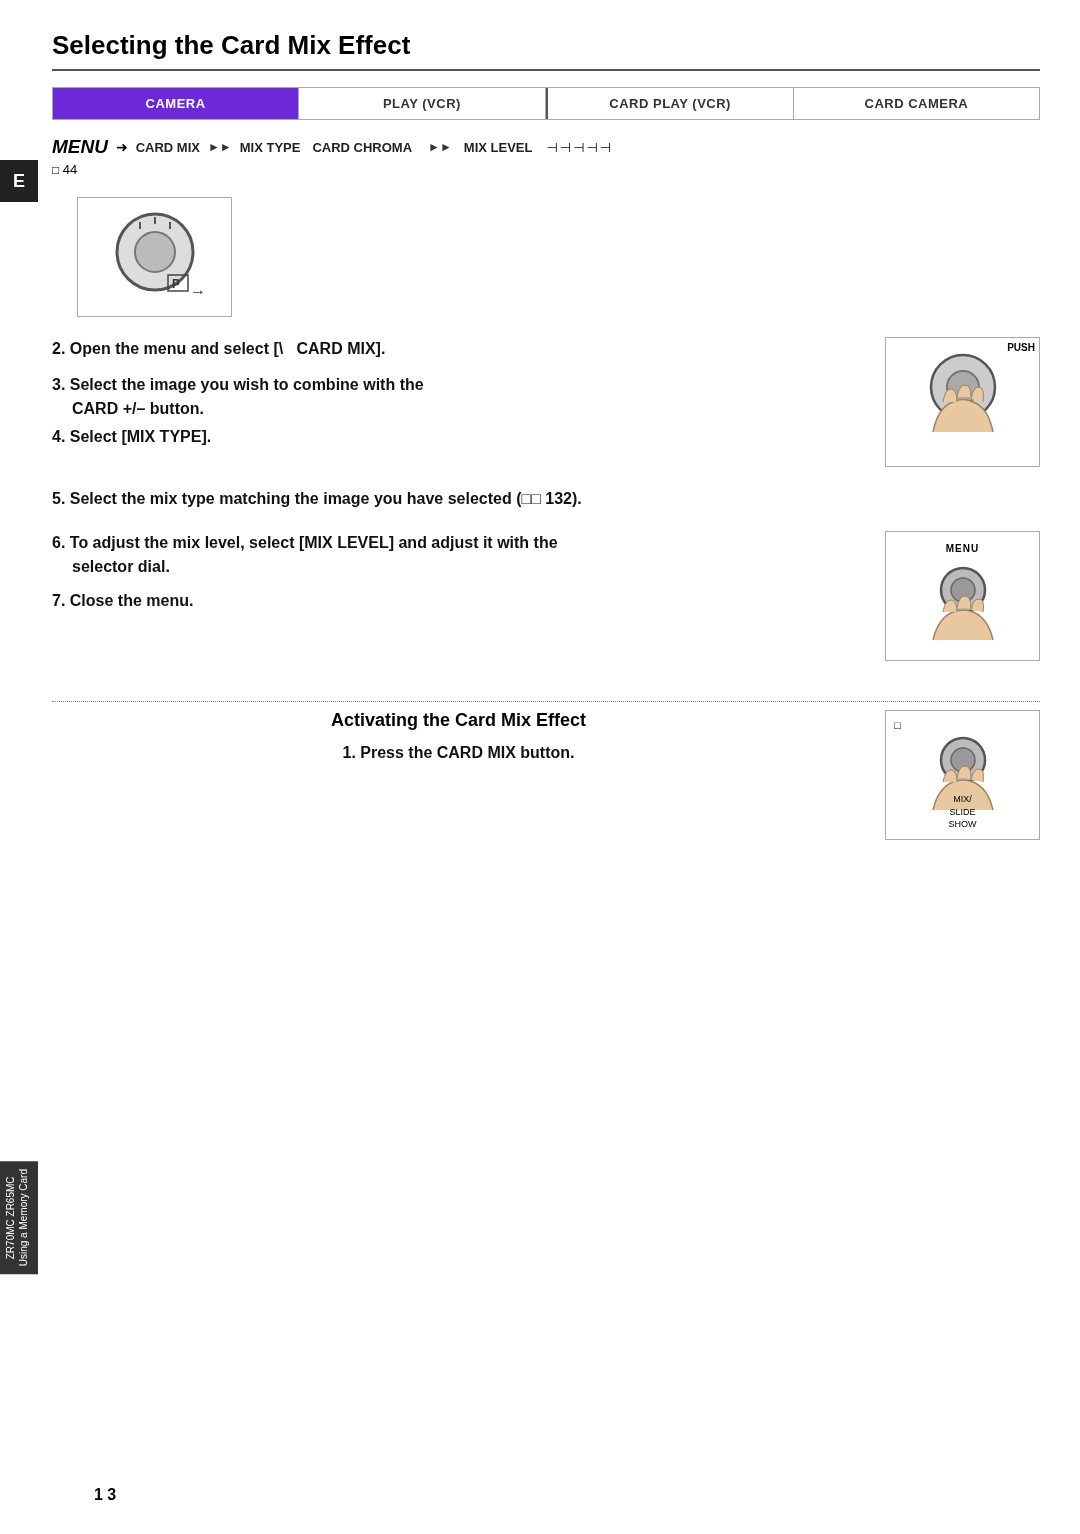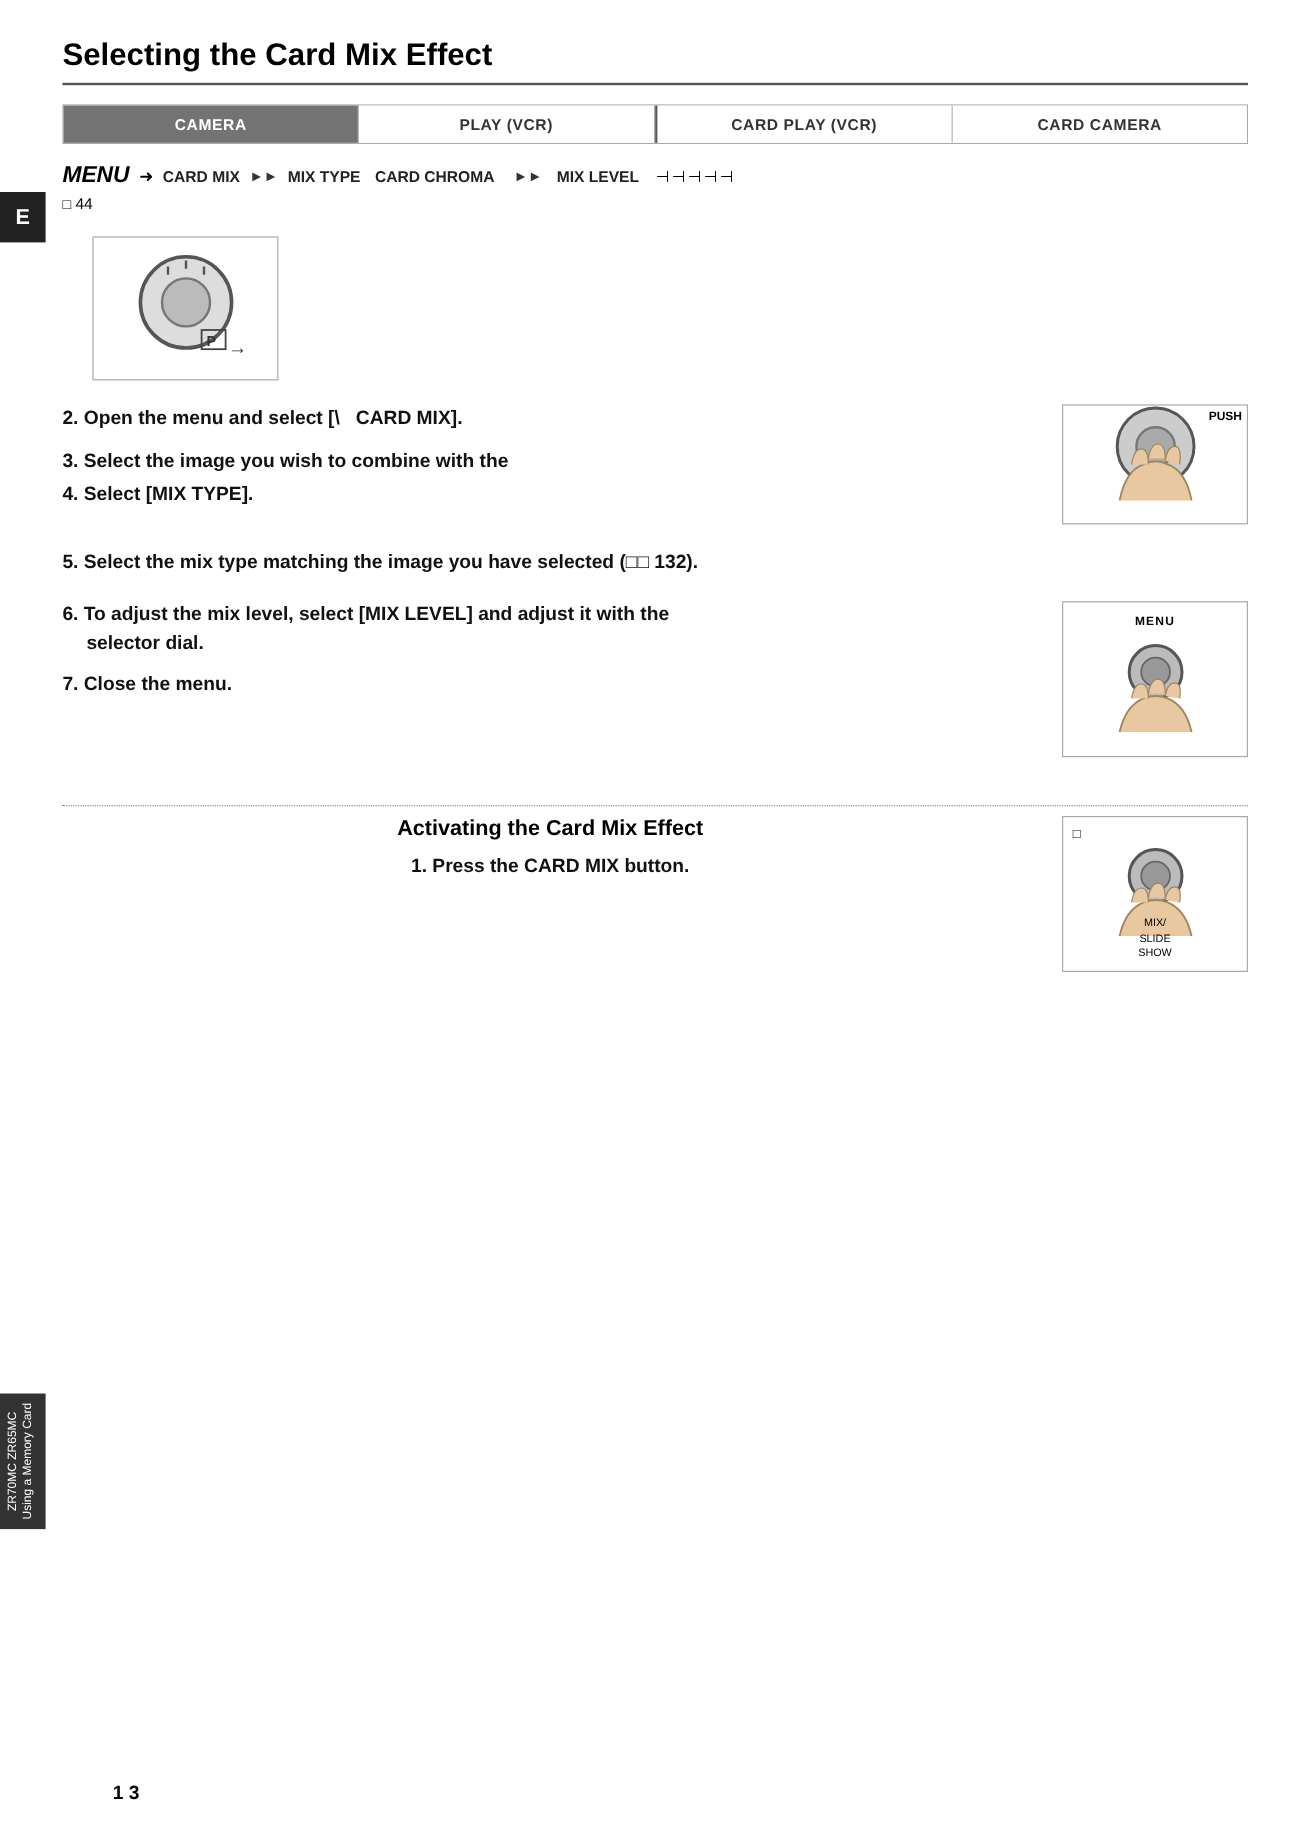--- a/index.html
+++ b/index.html
@@ -92,21 +92,21 @@
       letter-spacing: 0.5px;
       color: #333;
       background: #fff;
     }
 
     .tab:last-child {
       border-right: none;
     }
 
     .tab.active {
-      background: #737373;
+      background: #6d28d9;
       color: #fff;
     }
 
     .tab-divider {
       width: 2px;
       background: #555;
       flex-shrink: 0;
     }
 
     
@@ -359,28 +359,31 @@
       <div class="step-group">
         <div class="steps-left">
           <p class="step-p">
             <span>2.</span>
             <span> Open the menu and select [\ &nbsp; CARD MIX].</span>
           </p>
           <p class="step-p" style="margin-top:12px;">
             <span>3.</span>
             <span> Select the image you wish to combine with the</span>
           </p>
+          <p class="step-p-sub">
+            <span>CARD +/– button.</span>
+          </p>
           <p class="step-p" style="margin-top:4px;">
             <span>4.</span>
             <span> Select [MIX TYPE].</span>
           </p>
         </div>
         <div class="steps-right">
 
-          <div class="illus-box" style="height:100px; position:relative;">
+          <div class="illus-box" style="height:130px; position:relative;">
             <span class="push-label">PUSH</span>
 
             <svg width="120" height="110">
 
               <ellipse cx="60" cy="40" rx="32" ry="32" fill="#ccc" stroke="#555" stroke-width="2.5"></ellipse>
               <ellipse cx="60" cy="40" rx="16" ry="16" fill="#aaa" stroke="#777" stroke-width="2"></ellipse>
 
               <path d="M30 85 Q35 60 50 55 Q60 50 70 55 Q85 60 90 85" fill="#e8c8a0" stroke="#a0845a" stroke-width="1.5"></path>
               <path d="M40 55 Q42 42 48 42 Q54 42 54 55" fill="#e8c8a0" stroke="#a0845a" stroke-width="1"></path>
               <path d="M54 50 Q56 38 62 38 Q68 38 68 50" fill="#e8c8a0" stroke="#a0845a" stroke-width="1"></path>

